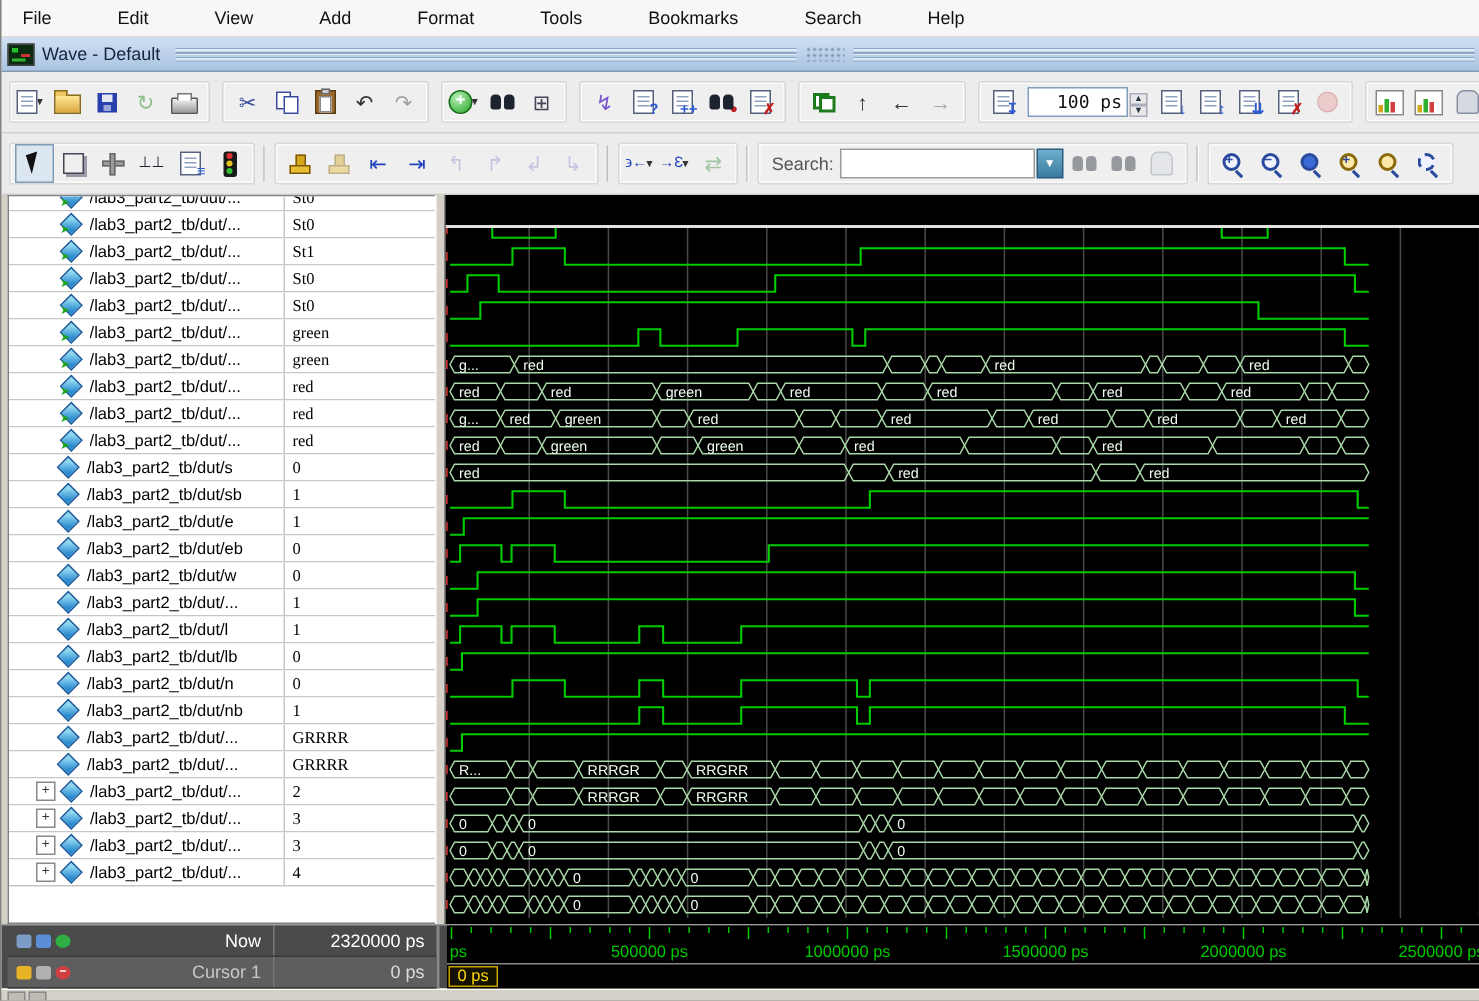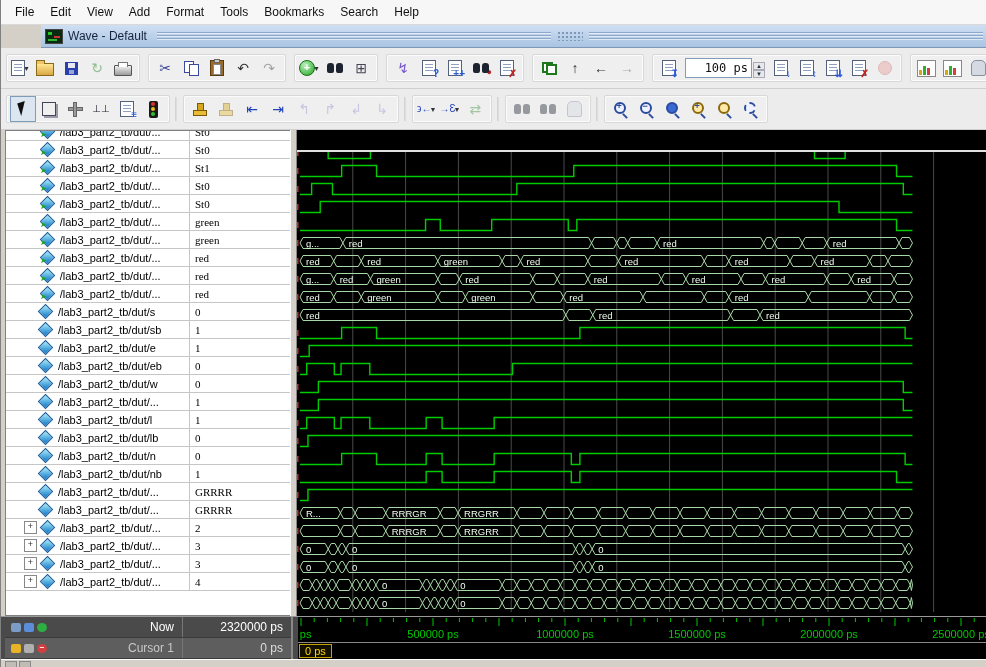--- a/index.html
+++ b/index.html
@@ -1,21 +1,21 @@
 <!DOCTYPE html>
 <html><head>
 <meta charset="utf-8">
 <style>
   html,body{margin:0;padding:0;background:#d4d0c8;}
   .win{width:986px;height:667px;position:relative;font-family:"Liberation Sans",sans-serif;overflow:hidden;background:#d4d0c8;border-left:1px solid #808080;}
   
-  .menubar{height:24px;background:#f7f7f7;border-bottom:1px solid #d9d9d9;display:flex;align-items:center;padding-left:6px;}
+  .menubar{height:24px;background:#f7f7f7;border-bottom:1px solid #d9d9d9;display:flex;align-items:center;padding-left:6px;gap:28px;}
   .menu-item{font-size:12px;color:#111;padding:3px 8px;cursor:default;}
   
-  .titlebar{height:22px;background:linear-gradient(#cfdff2,#a9c4e2);display:flex;align-items:center;padding:0 4px;border-bottom:1px solid #7e97b5;margin-left:40px;}
+  .titlebar{height:22px;background:linear-gradient(#cfdff2,#a9c4e2);display:flex;align-items:center;padding:0 4px;border-bottom:1px solid #7e97b5;}
   .wave-ico{width:16px;height:13px;background:#0a2a12;border:1px solid #444;position:relative;margin-right:5px;flex:none;}
   .wave-ico i{position:absolute;left:2px;top:2px;width:4px;height:3px;background:#27c227;}
   .wave-ico b{position:absolute;right:2px;top:6px;width:6px;height:2px;background:#cc3333;}
   .wave-ico u{position:absolute;left:2px;bottom:2px;width:9px;height:2px;background:#2fb52f;}
   .title-text{font-size:12px;color:#16243c;margin-right:10px;}
   .stripes{flex:1;height:9px;background:repeating-linear-gradient(to bottom,#8da8c8 0 1px,rgba(255,255,255,.55) 1px 2px,transparent 2px 3px);}
   .grip{width:26px;height:10px;margin:0 6px;background:radial-gradient(#7e97b5 1px,transparent 1.1px);background-size:4px 4px;}
   
   .tb{height:40px;background:#ececec;display:flex;align-items:center;padding:0 2px;border-bottom:1px solid #cfcfcf;}
   .tb2{height:40px;}
@@ -377,20 +377,27 @@
         <span class="icb" style="width: auto; padding-right: 1px;">
           <span class="gly small" style="color: rgb(34, 68, 187);">→Ɛ</span>
           <span class="dd">▼</span>
         </span>
         <span class="icb dim">
           <span class="gly" style="color: rgb(58, 138, 58);">⇄</span>
         </span>
       </span>
       <span class="tbsep"></span>
       <span class="tbgroup">
+        <span class="icb" style="width: auto;">
+          <span class="k-search">
+            <span class="lbl">Search:</span>
+            <span class="box"></span>
+            <span class="drop">▼</span>
+          </span>
+        </span>
         <span class="icb dim">
           <span class="k-binoc"></span>
         </span>
         <span class="icb dim">
           <span class="k-binoc"></span>
         </span>
         <span class="icb dim">
           <span class="k-hand"></span>
         </span>
       </span>

